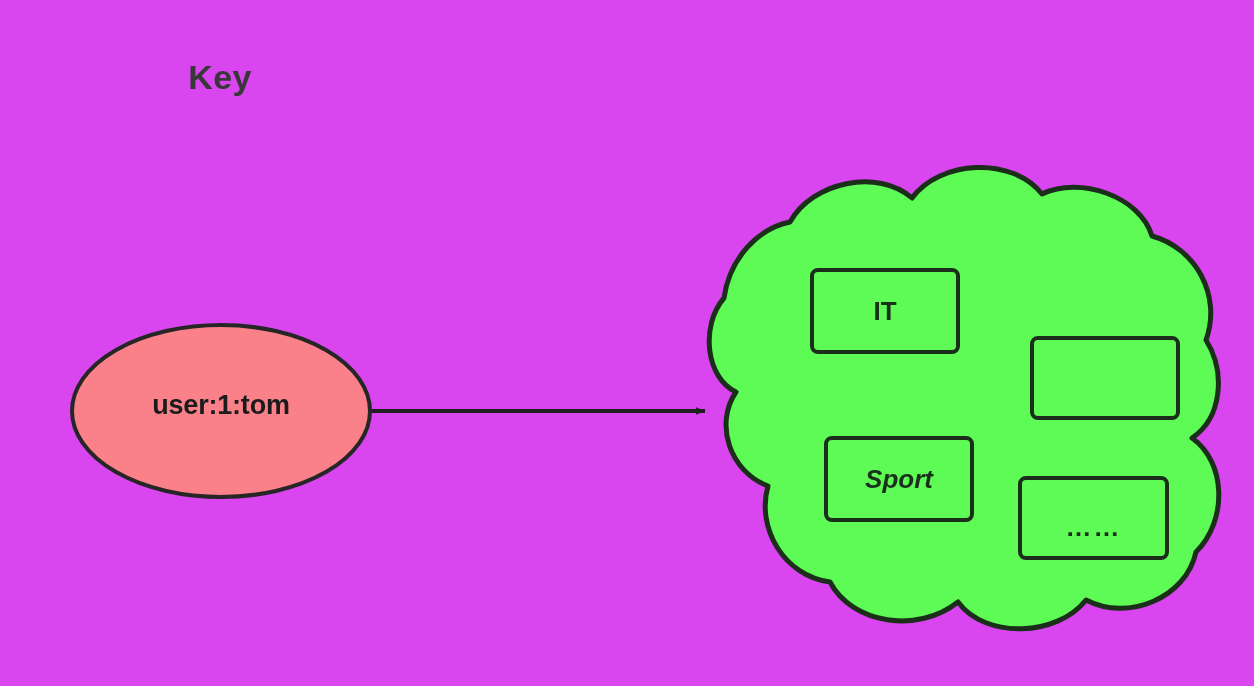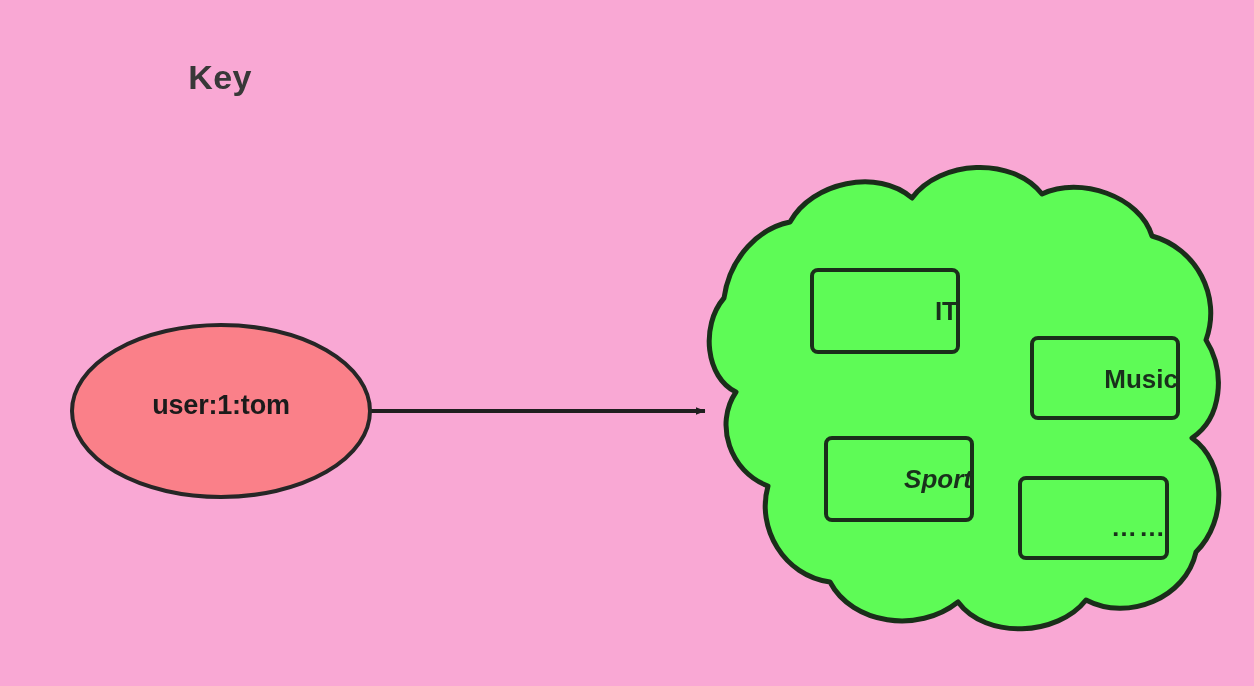--- a/index.html
+++ b/index.html
@@ -7,21 +7,21 @@
     padding: 0;
     background: #ffffff;
   }
   body {
     font-family: "Liberation Sans", sans-serif;
   }
   #canvas {
     position: relative;
     width: 1254px;
     height: 686px;
-    background: #f9a8d4;
+    background: #d946ef;
     overflow: hidden;
   }
   .diagram-svg {
     position: absolute;
     left: 0;
     top: 0;
     width: 1254px;
     height: 686px;
   }
   .col-title {
@@ -55,21 +55,21 @@
     color: #1b1b1b;
     letter-spacing: -0.2px;
     white-space: nowrap;
     user-select: none;
   }
   .value-box-label {
     position: absolute;
     font-size: 26px;
     font-weight: bold;
     color: #19301b;
-    text-align: right;
+    text-align: center;
     white-space: nowrap;
     user-select: none;
   }
   #label-it     { left: 812px;  top: 296px; width: 146px; }
   #label-music  { left: 1032px; top: 364px; width: 146px; }
   #label-sport  { left: 826px;  top: 464px; width: 146px; font-style: italic; }
   #label-dots   { left: 1020px; top: 512px; width: 147px;
                   font-size: 26px; letter-spacing: 2px; }
 </style>
 </head>
@@ -109,19 +109,18 @@
     <rect x="1020" y="478" width="147" height="80" rx="6" ry="6" fill="#5efb56" stroke="#1a2e1a" stroke-width="4"></rect>
   </svg>
 
   <div class="col-title" id="title-key">Key</div>
 
 
   <div class="key-label">user:1:tom</div>
 
   <div class="value-box-label" id="label-it">IT</div>
 
-  <div class="value-box-label" id="label-music">Music</div>
 
   <div class="value-box-label" id="label-sport">Sport</div>
 
   <div class="value-box-label" id="label-dots">……</div>
 
 </div>
 
 </body></html>

